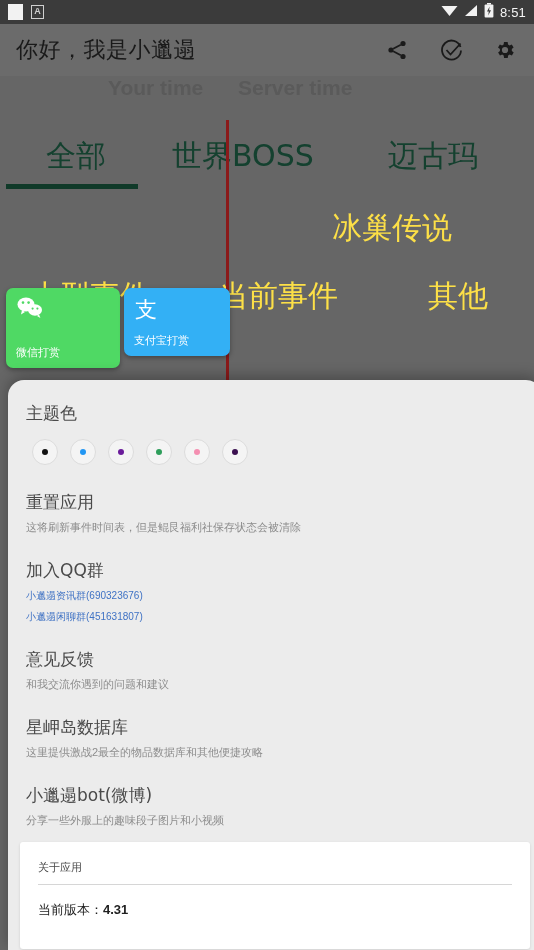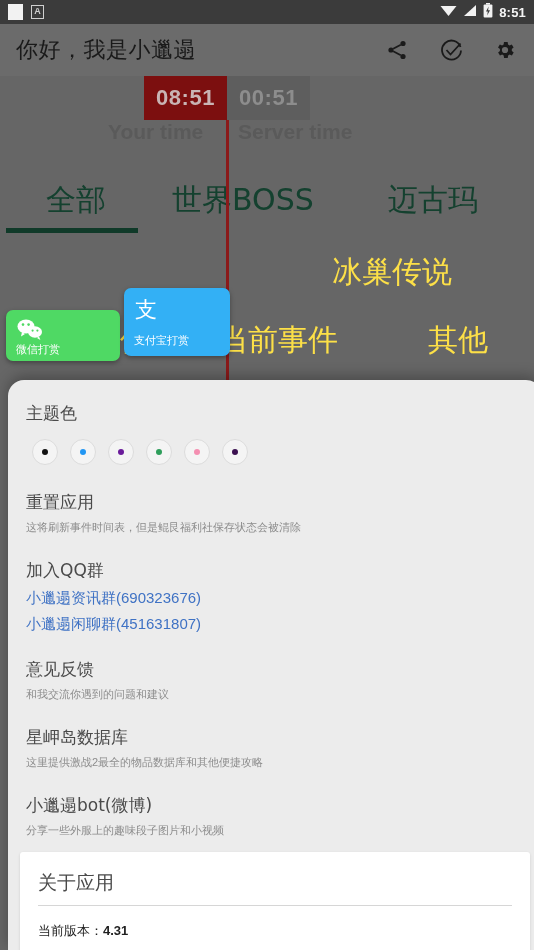--- a/index.html
+++ b/index.html
@@ -19,21 +19,21 @@
     padding:0 8px; z-index:40;
   }
   .sb-left { display:flex; align-items:center; gap:8px; }
   .sb-square { width:15px; height:16px; background:#f2f2f2; }
   .sb-appicon {
     width:13px; height:14px; border:1.5px solid #cfcfcf;
     color:#cfcfcf; font-size:9px; line-height:11px; text-align:center;
     font-weight:bold;
   }
   .sb-right { margin-left:auto; display:flex; align-items:center; gap:6px; color:#f2f2f2; }
-  .sb-time { font-size:13px; font-weight:bold; color:#f5f5f5; letter-spacing:.2px; }
+  .sb-time { font-size:13px; font-weight:normal; color:#f5f5f5; letter-spacing:.2px; }
 
   
   .toolbar {
     position:absolute; top:24px; left:0; width:534px; height:52px;
     background:#6b6b6b; display:flex; align-items:center;
     padding:0 16px; z-index:30;
   }
   .toolbar-title {
     font-size:22px; color:#1a1a1a; letter-spacing:.5px;
     font-family:"DejaVu Sans","Liberation Sans",sans-serif;
@@ -88,21 +88,21 @@
   .evt-cur { left:218px; top:80px; }
   .evt-oth { left:428px; top:80px; }
 
   
   .donate { position:absolute; top:212px; left:0; z-index:14; }
   .dcard {
     position:absolute; border-radius:7px; padding:8px 10px;
     display:flex; flex-direction:column; justify-content:space-between;
     box-shadow:0 2px 5px rgba(0,0,0,.35);
   }
-  .dcard-wechat { left:6px; top:0; width:114px; height:51px; background:#4fd964;margin-top:22px; }
+  .dcard-wechat { left:6px; top:0; width:114px; height:80px; background:#4fd964; }
   .dcard-alipay { left:124px; top:0; width:106px; height:68px; background:#33b0f5; }
   .dcard-label { font-size:11px; color:#ffffff; }
   .dcard-logo { height:26px; display:flex; align-items:flex-start; }
 
   
   .sheet {
     position:absolute; left:8px; top:380px; width:534px; height:570px;
     background:#ececec; border-radius:16px 16px 0 0; z-index:50;
     box-shadow:0 -4px 14px rgba(0,0,0,.28);
     overflow:hidden;
@@ -117,42 +117,38 @@
 
   .swatches { display:flex; gap:12px; margin:14px 0 26px 6px; }
   .swatch {
     width:26px; height:26px; border-radius:50%;
     background:#f4f4f4; border:1px solid #dcdcdc;
     display:flex; align-items:center; justify-content:center; cursor:pointer;
   }
   .swatch i { display:block; width:6px; height:6px; border-radius:50%; }
 
   .block { margin-bottom:24px; }
-  .qq-link { display:block; font-size:15px; color:#3f72c4; margin-top:7px; cursor:pointer; }
+  .qq-link { display:block; font-size:10px; color:#3f72c4; margin-top:7px; cursor:pointer; }
 
   
   .about {
     margin:8px 12px 0 12px; background:#ffffff; border-radius:3px;
     padding:18px 18px 14px 18px; box-shadow:0 1px 3px rgba(0,0,0,.12);
   }
-  .about-title { font-size:19px; color:#4a4a4a; padding-bottom:9px; border-bottom:1px solid #d6d6d6; }
+  .about-title { font-size:11px; color:#4a4a4a; padding-bottom:9px; border-bottom:1px solid #d6d6d6; }
   .about-line { font-size:13px; color:#1f1f1f; margin-top:16px; }
   .about-line b { font-weight:bold; }
 </style>
 </head>
 <body>
 
 <div id="screen">
 
   <div class="bg-content">
 
-    <div class="timebar">
-      <div class="time-chip time-your">08:51</div>
-      <div class="time-chip time-server">00:51</div>
-    </div>
 
     <div class="time-labels">
       <div class="time-label lbl-your">Your time</div>
       <div class="time-label lbl-server">Server time</div>
     </div>
 
     <div class="tabrow">
       <div class="tab tab-all">全部</div>
       <div class="tab tab-boss">世界BOSS</div>
       <div class="tab tab-maig">迈古玛</div>

